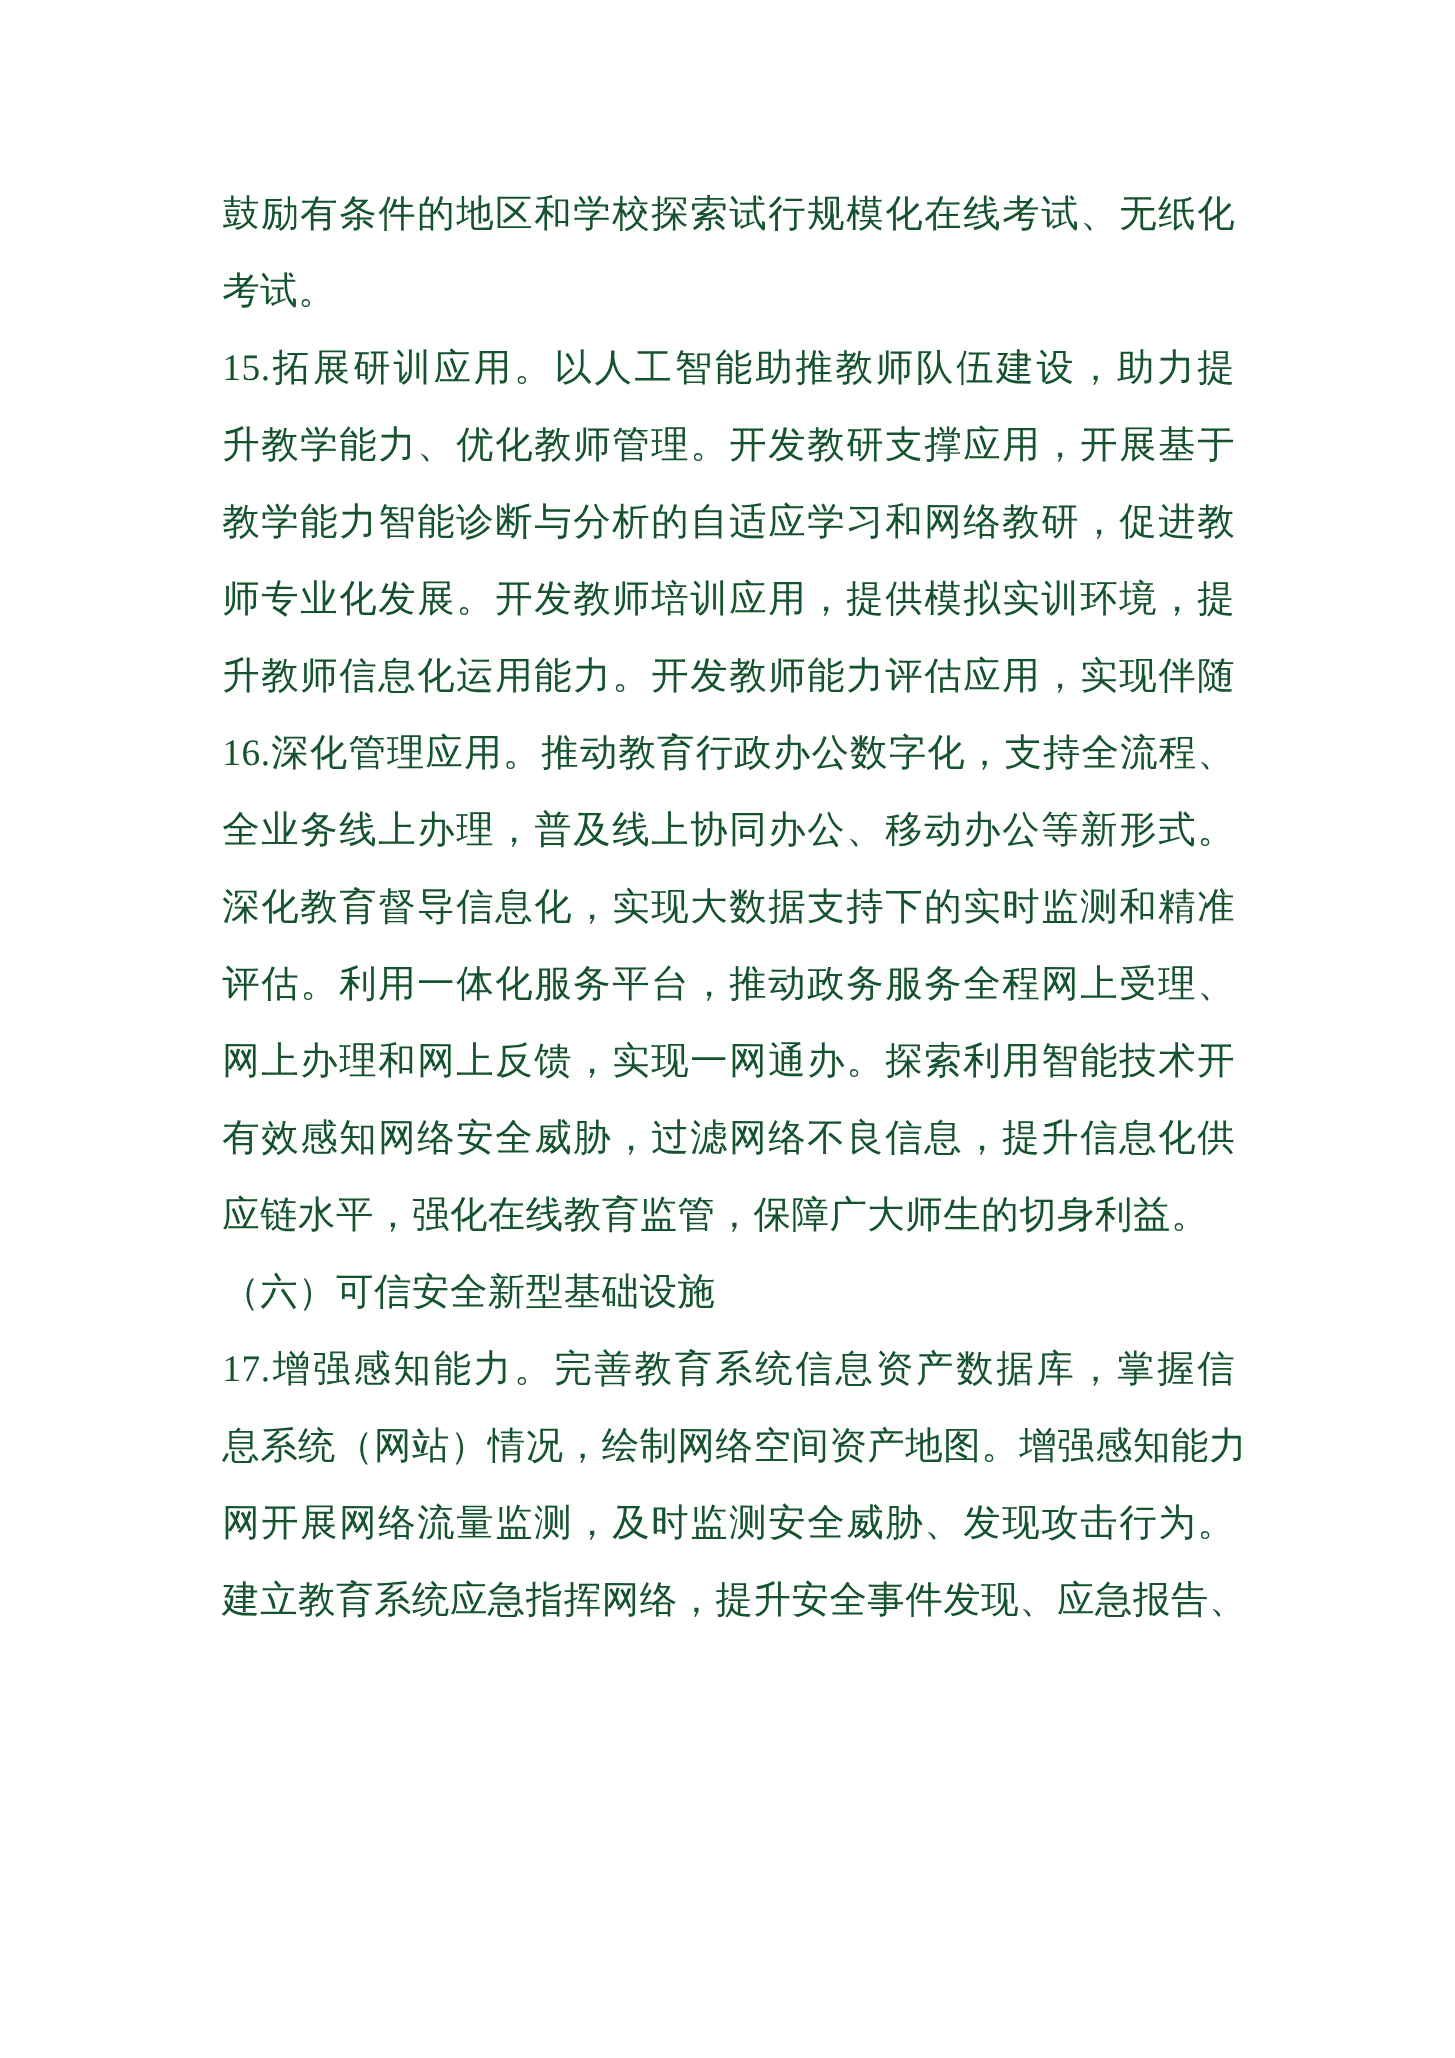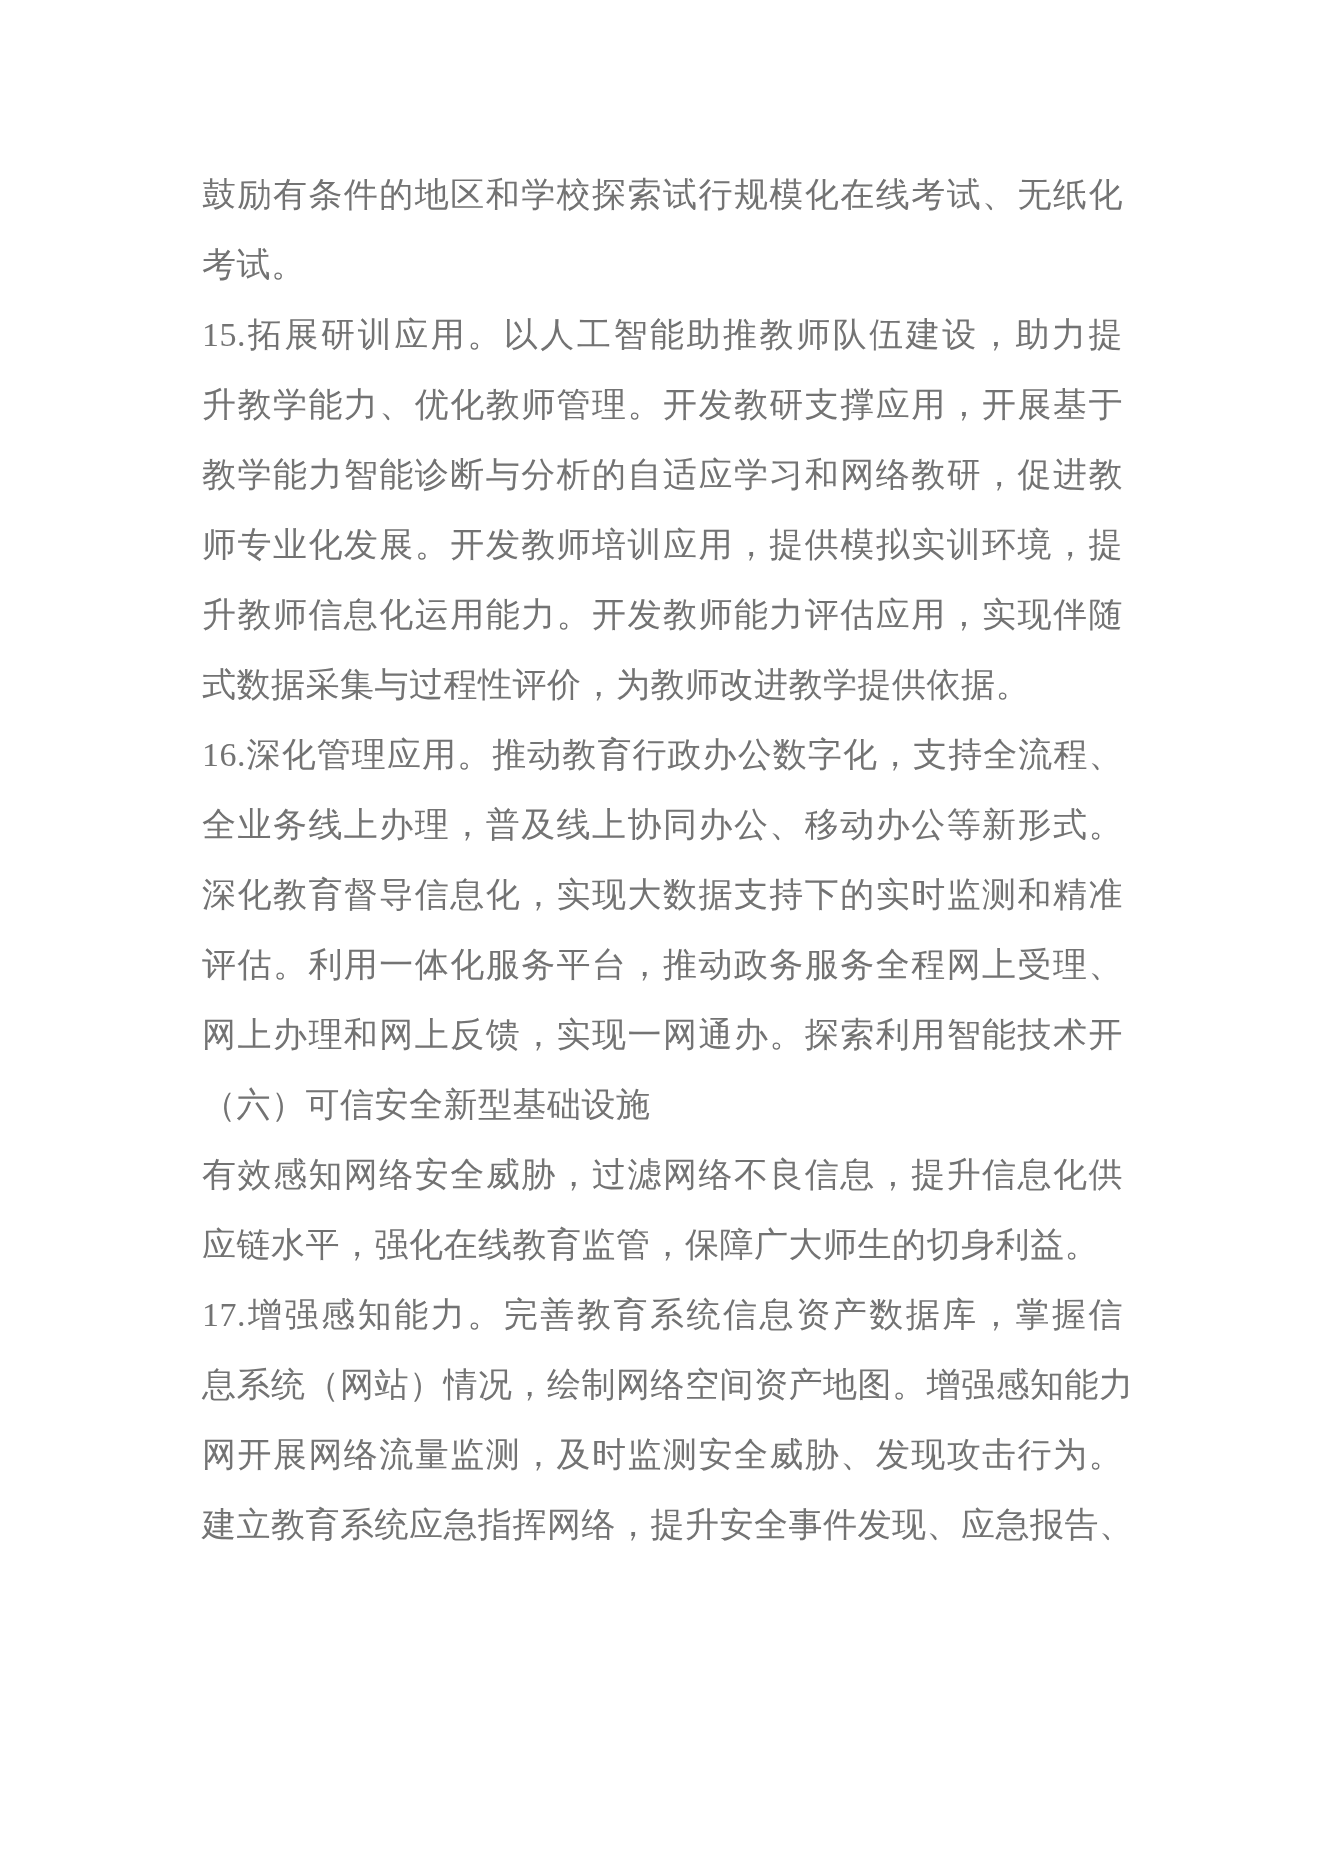--- a/index.html
+++ b/index.html
@@ -42,46 +42,45 @@
   }
   .text-line.last {
     text-align: center;
     text-align-last: left;
   }
 </style>
 </head>
 <body>
 
 <div class="page">
-  <div class="doc-body" style="color: #737373;">
+  <div class="doc-body" style="color: #14532d;">
       <div class="paragraph">
         <div class="text-line">鼓励有条件的地区和学校探索试行规模化在线考试、无纸化</div>
         <div class="text-line last">考试。</div>
       </div>
       <div class="paragraph">
         <div class="text-line">15.拓展研训应用。以人工智能助推教师队伍建设，助力提</div>
         <div class="text-line">升教学能力、优化教师管理。开发教研支撑应用，开展基于</div>
         <div class="text-line">教学能力智能诊断与分析的自适应学习和网络教研，促进教</div>
         <div class="text-line">师专业化发展。开发教师培训应用，提供模拟实训环境，提</div>
         <div class="text-line">升教师信息化运用能力。开发教师能力评估应用，实现伴随</div>
-        <div class="text-line last">式数据采集与过程性评价，为教师改进教学提供依据。</div>
       </div>
       <div class="paragraph">
         <div class="text-line">16.深化管理应用。推动教育行政办公数字化，支持全流程、</div>
         <div class="text-line">全业务线上办理，普及线上协同办公、移动办公等新形式。</div>
         <div class="text-line">深化教育督导信息化，实现大数据支持下的实时监测和精准</div>
         <div class="text-line">评估。利用一体化服务平台，推动政务服务全程网上受理、</div>
         <div class="text-line">网上办理和网上反馈，实现一网通办。探索利用智能技术开</div>
       </div>
       <div class="paragraph">
-        <div class="text-line last">（六）可信安全新型基础设施</div>
+        <div class="text-line">有效感知网络安全威胁，过滤网络不良信息，提升信息化供</div>
+        <div class="text-line last">应链水平，强化在线教育监管，保障广大师生的切身利益。</div>
       </div>
       <div class="paragraph">
-        <div class="text-line">有效感知网络安全威胁，过滤网络不良信息，提升信息化供</div>
-        <div class="text-line last">应链水平，强化在线教育监管，保障广大师生的切身利益。</div>
+        <div class="text-line last">（六）可信安全新型基础设施</div>
       </div>
       <div class="paragraph">
         <div class="text-line">17.增强感知能力。完善教育系统信息资产数据库，掌握信</div>
         <div class="text-line">息系统（网站）情况，绘制网络空间资产地图。增强感知能力</div>
         <div class="text-line">网开展网络流量监测，及时监测安全威胁、发现攻击行为。</div>
         <div class="text-line last">建立教育系统应急指挥网络，提升安全事件发现、应急报告、</div>
       </div>
     </div>
 </div>
 

